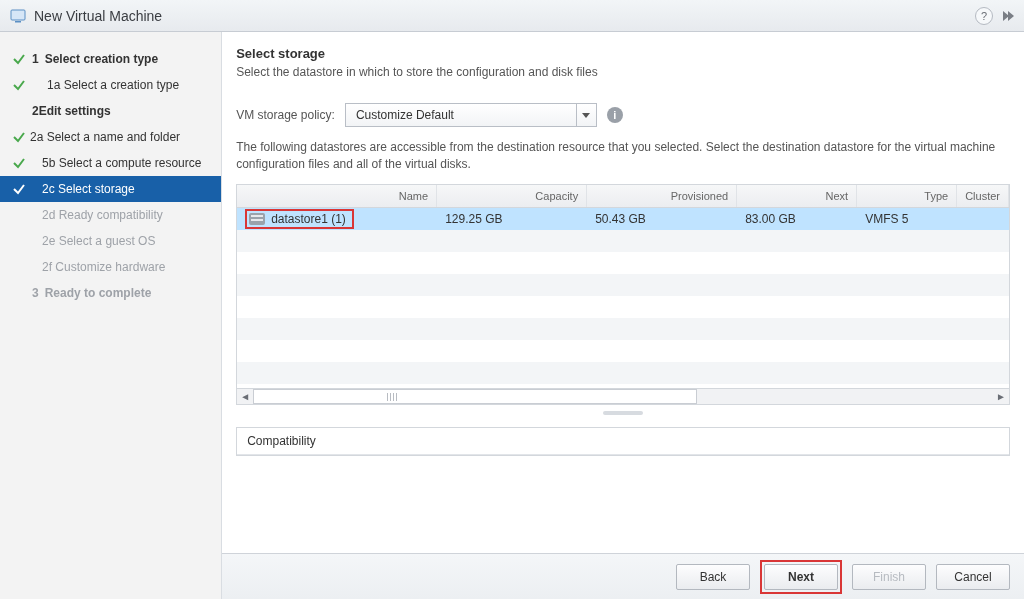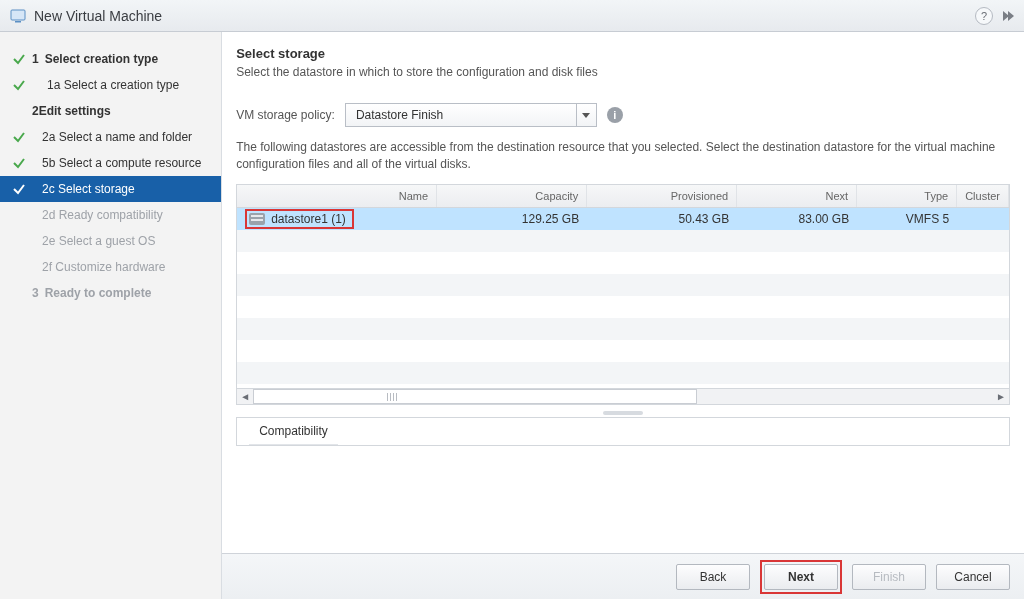--- a/index.html
+++ b/index.html
@@ -37,42 +37,42 @@
   .select .arrow { width:20px; height:100%; border-left:1px solid #b9bec6; display:flex;align-items:center;justify-content:center;}
   .select .arrow .tri2 { width:0;height:0;border-left:4px solid transparent;border-right:4px solid transparent;border-top:5px solid #555;}
   .info-ico { width:16px;height:16px;border-radius:50%;background:#9aa0a8;color:#fff;display:flex;align-items:center;justify-content:center;font-weight:bold;font-size:11px;}
   .desc { color:#555; margin-top:12px; line-height:1.45; }
 
   
   .table-wrap { border:1px solid #d3d7dc; margin-top:10px; }
   .thead { display:flex; background:linear-gradient(#f6f7f8,#ebedf0); border-bottom:1px solid #d3d7dc;text-align:right; }
   .thead .th { padding:5px 8px; color:#666; font-size:11px; border-right:1px solid #e0e3e7;}
   .col-name{width:200px;} .col-cap{width:150px;} .col-prov{width:150px;} .col-free{width:120px;} .col-type{width:100px;} .col-cluster{flex:1;border-right:none;}
-  .tbody { height:180px; overflow:hidden;text-align:right; }
+  .tbody { height:180px; overflow:hidden; }
   .tr { display:flex; height:22px; align-items:center; }
   .tr .td { padding:0 8px; font-size:12px; color:#333;}
   .tr:nth-child(even){ background:#f3f5f7; }
   .tr.selected { background:#bfe3ff; } 
   .ds-name { display:flex; align-items:center; gap:6px; }
   .ds-name .redbox { border:2px solid #d93636; padding:1px 6px 1px 2px; display:flex; align-items:center; gap:6px;}
   .ds-icon { width:16px;height:12px; background:#9aa2ab; border-radius:2px; position:relative; display:inline-block;}
   .ds-icon::before{content:"";position:absolute;left:2px;top:2px;width:12px;height:2px;background:#e6e8eb;}
   .ds-icon::after{content:"";position:absolute;left:2px;top:6px;width:12px;height:2px;background:#e6e8eb;}
   .hscroll { height:16px; background:#f1f2f4; border-top:1px solid #d3d7dc; display:flex; align-items:center; position:relative;}
   .hscroll .btn { width:16px;height:16px;display:flex;align-items:center;justify-content:center;color:#6a6e75; font-size:10px;}
   .hscroll .track { flex:1; height:100%; position:relative; }
   .hscroll .thumb { position:absolute; left:0; top:0; bottom:0; width:60%; background:#fff; border:1px solid #c9cdd3;}
   .hscroll .grip { position:absolute; left:30%; top:3px; display:flex; gap:2px;}
   .hscroll .grip span{width:1px;height:8px;background:#b8bcc2;display:block;}
 
   .resize-handle { height:8px; display:flex; align-items:center; justify-content:center; margin-top:4px; cursor:row-resize;}
   .resize-handle .bar{ width:40px;height:4px;background:#d7dbe0;border-radius:2px;}
 
   
-  .compat { border:1px solid #d3d7dc; display:flex; flex-direction:row;padding-left:12px; }
+  .compat { border:1px solid #d3d7dc; margin-top:10px; display:flex; flex-direction:column; }
   .compat-head { padding:6px 10px; border-bottom:1px solid #e2e5e9; color:#333; }
   .compat-body { padding:18px 16px 34px 16px; display:flex; align-items:center; gap:10px; color:#333;}
   .ok-circ { width:16px;height:16px;border-radius:50%;background:#3fa64b;display:flex;align-items:center;justify-content:center;}
 
   
   .footer { height:46px; background:linear-gradient(#f4f6f8,#eceff2); border-top:1px solid #cfd3d9; display:flex; align-items:center; justify-content:flex-end; padding:0 14px; gap:10px;}
   .btn-footer { min-width:74px; height:26px; border:1px solid #b3b8bf; background:linear-gradient(#fdfdfe,#eaecef); color:#333; border-radius:2px; display:flex;align-items:center;justify-content:center; cursor:pointer; font-size:12px;}
   .btn-footer.disabled{ color:#b7bbc1; cursor:default;}
   .next-wrap { border:2px solid #d93636; padding:2px; }
   .btn-footer.next{ font-weight:bold; }
@@ -127,21 +127,21 @@
         </span>
       <span style="font-weight:bold;margin-left:4px;">2</span>
       <span style="font-weight:bold;">Edit settings</span>
     </div>
     <div class="side-item" style="padding-left:10px;">
       <span class="check">
           <svg width="14" height="14" viewBox="0 0 14 14">
             <path d="M2 7 L6 11 L12 3" stroke="#49a84c" stroke-width="2" fill="none"></path>
           </svg>
         </span>
-      <span style="margin-left:14px;text-align:right;">2a  Select a name and folder</span>
+      <span style="margin-left:2px;text-align:right;">2a  Select a name and folder</span>
     </div>
     <div class="side-item" style="padding-left:10px;">
       <span class="check">
           <svg width="14" height="14" viewBox="0 0 14 14">
             <path d="M2 7 L6 11 L12 3" stroke="#49a84c" stroke-width="2" fill="none"></path>
           </svg>
         </span>
       <span style="margin-left:14px;">5b  Select a compute resource</span>
     </div>
     <div class="side-item active" style="padding-left:10px;">
@@ -180,21 +180,21 @@
   </div>
 
   <div class="main">
     <div style="flex:0 0 auto;">
       <h2>Select storage</h2>
       <div class="subtitle">Select the datastore in which to store the configuration and disk files</div>
 
       <div class="policy-row">
         <span class="lbl">VM storage policy:</span>
         <div class="select">
-          <span class="val">Datastore Finish</span>
+          <span class="val">Customize Default</span>
           <span class="arrow">
               <span class="tri2"></span>
             </span>
         </div>
         <span class="info-ico">i</span>
       </div>
 
       <div class="desc">The following datastores are accessible from the destination resource that you selected. Select the destination datastore for the virtual machine configuration files and all of the virtual disks.</div>
 
       <div class="table-wrap">

